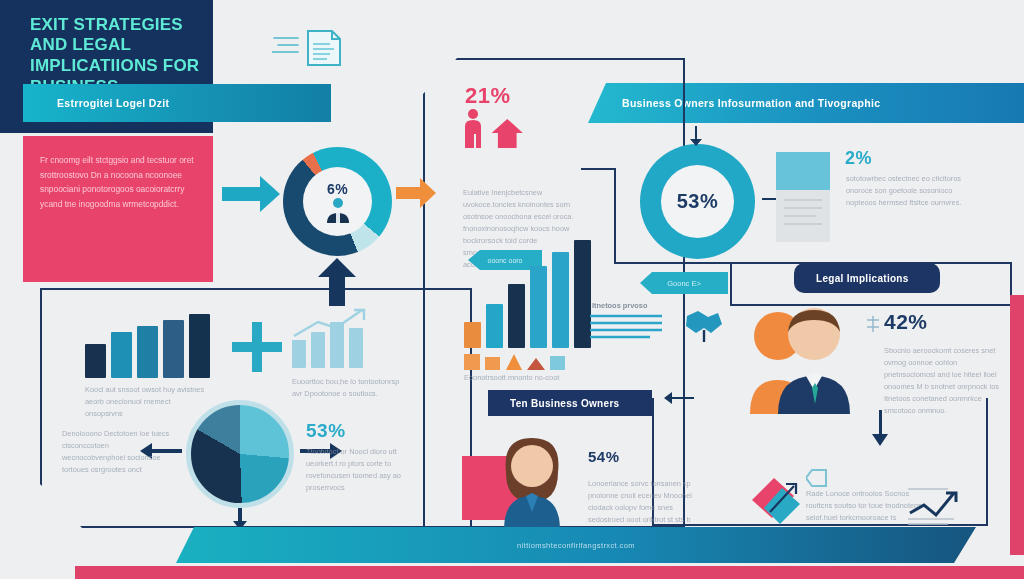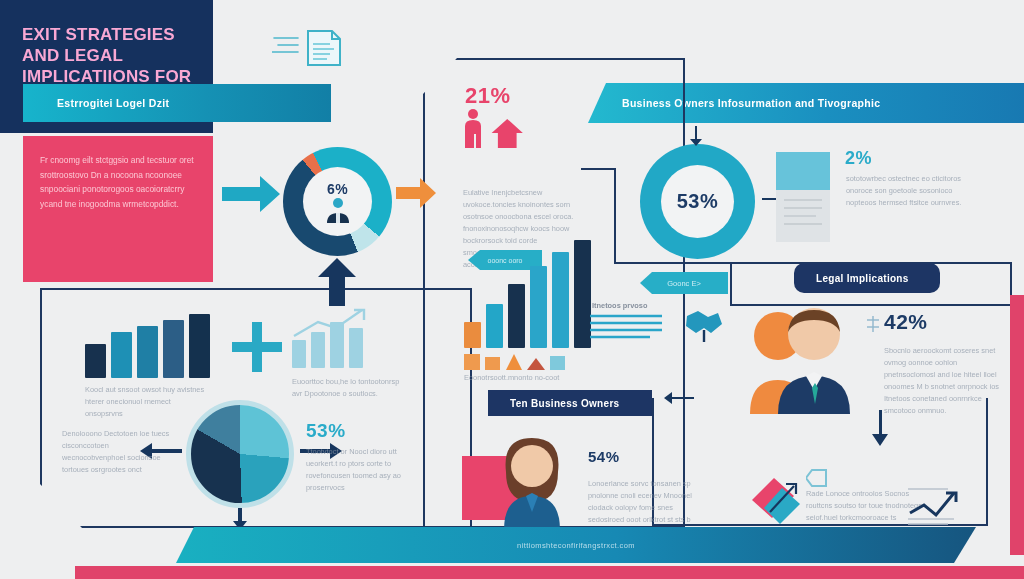--- a/index.html
+++ b/index.html
@@ -10,22 +10,22 @@
     position:relative;
   }
   .canvas { position:absolute; inset:0; background:#eeeff0; }
 
   
   .title-block{
     position:absolute; left:0; top:0; width:213px; height:133px;
     background:#15315e; display:flex; align-items:center;
   }
   .title-text{
-    color:#f9a8d4; font-weight:bold; font-size:17px; line-height:1.22;
-    letter-spacing:.2px; padding:0 12px 0 22px; text-transform:uppercase;
+    color:#5eead4; font-weight:bold; font-size:17px; line-height:1.22;
+    letter-spacing:.2px; padding:0 12px 0 30px; text-transform:uppercase;
   }
   .intro-block{
     position:absolute; left:23px; top:136px; width:190px; height:146px;
     background:#e8446b;
   }
   .intro-text{
     color:#ffd9e2; font-size:8.4px; line-height:1.75; padding:17px 18px 0 17px;
     opacity:.88;
   }
 
@@ -305,21 +305,21 @@
   <div class="stat" style="left:588px;top:448px;font-size:15px;color:#1d3b66;">54%</div>
   <div class="blur-txt" style="position:absolute;left:588px;top:478px;width:118px;">Lonoerlance sorvc tonsanen sp pnolonne cnoli ecenev Mnoonel ciodack oolopv fome snes sedosiroed ooot orlktrot st sts b ooroot yomosos.</div>
 
   <div class="bars" style="left:85px;top:318px;height:60px;">
     <div class="bar" style="width:21px;height:34px;background:#17314e;"></div>
     <div class="bar" style="width:21px;height:46px;background:#1e90b5;"></div>
     <div class="bar" style="width:21px;height:52px;background:#1f7fa5;"></div>
     <div class="bar" style="width:21px;height:58px;background:#2c5e86;"></div>
     <div class="bar" style="width:21px;height:64px;background:#14314e;"></div>
   </div>
-  <div class="blur-txt" style="position:absolute;left:85px;top:384px;width:125px;">Koocl aut snsoot owsot huy avistnes hterer onecionuol rnemect onsopsrvns</div>
+  <div class="blur-txt" style="position:absolute;left:85px;top:384px;width:125px;">Koocl aut snsoot owsot huy avistnes aeorb onecionuol rnemect onsopsrvns</div>
 
   <svg style="position:absolute;left:232px;top:322px;" width="50" height="50" viewBox="0 0 50 50">
     <rect x="20" y="0" width="10" height="50" fill="#2aa9c5"></rect>
     <rect x="0" y="20" width="50" height="10" fill="#2aa9c5"></rect>
   </svg>
 
   <div class="bars" style="left:292px;top:322px;height:46px;">
     <div class="bar" style="width:14px;height:28px;background:#9ed2e2;"></div>
     <div class="bar" style="width:14px;height:36px;background:#9ed2e2;"></div>
     <div class="bar" style="width:14px;height:46px;background:#9ed2e2;"></div>

